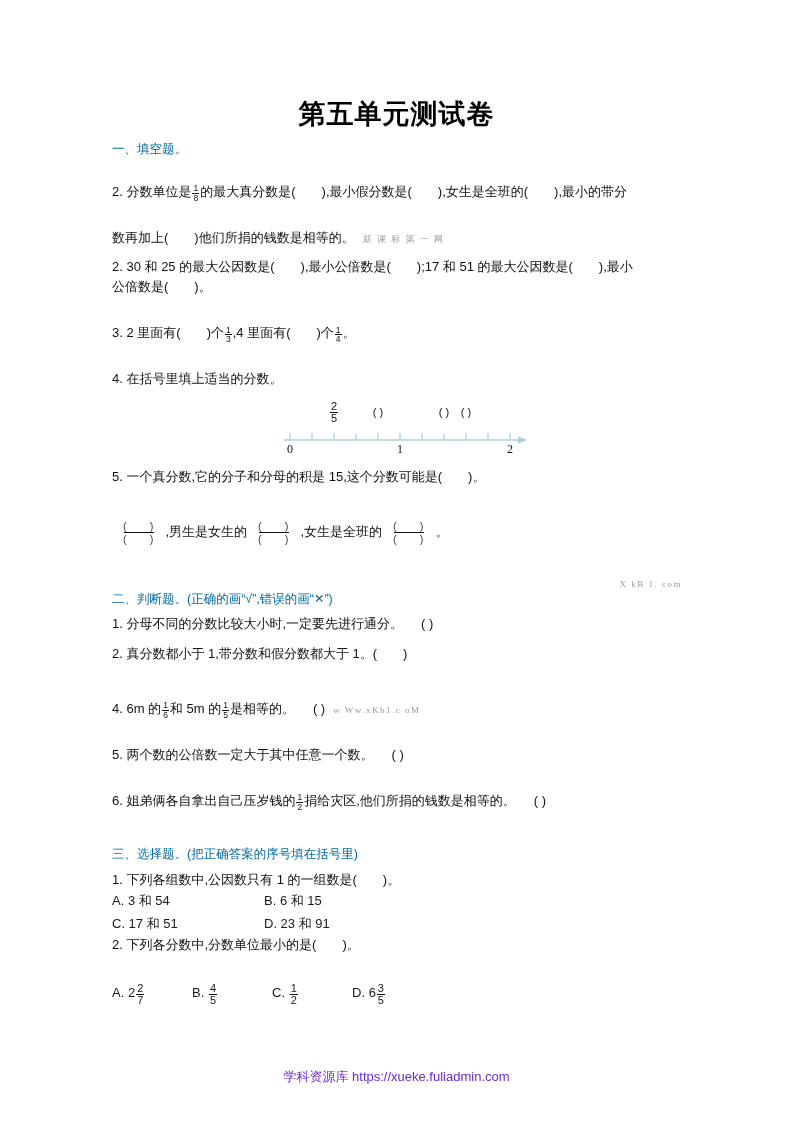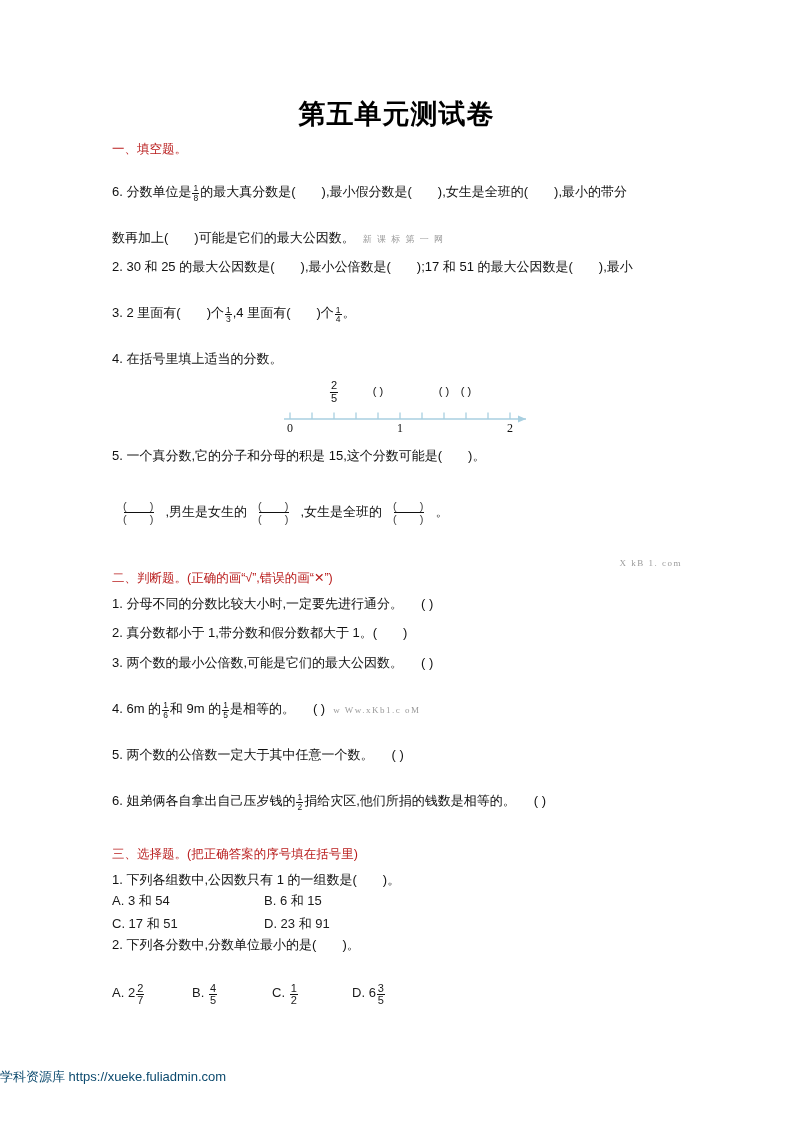--- a/index.html
+++ b/index.html
@@ -34,21 +34,21 @@
     color: #000;
   }
   .content {
     position: absolute;
     left: 112px;
     top: 140px;
     width: 570px;
   }
   .sec-head {
     font-size: 12.5px;
-    color: #b91c1c;
+    color: #0369a1;
     margin: 0 0 6px 0;
     line-height: 1.5;
   }
   .q {
     font-size: 13px;
     line-height: 1.55;
     color: #111;
     margin: 0;
     position: relative;
   }
@@ -166,60 +166,63 @@
     width: 152px;
     font-family: Liberation Sans, sans-serif;
   }
   .opt-narrow { width: 80px; }
 
   .footer {
     position: absolute;
     left: 0;
     top: 1068px;
     width: 793px;
-    text-align: left;
+    text-align: center;
     font-size: 13px;
-    color: #0c4a6e;
+    color: #6d28d9;
   }
   .tf-mark { white-space: nowrap; }
   .spacer-paren { display:inline-block; width: 26px; }
   .spacer-paren-sm { display:inline-block; width: 18px; }
 </style>
 </head>
 <body>
 
 <div class="page">
 
   <div class="title">第五单元测试卷</div>
 
   <div class="content">
 
     <div class="sec-head">一、填空题。</div>
 
     <div class="gap-md"></div>
 
     <div class="q">
-      <span>6. 分数单位是</span><span class="frac">
+      <span>2. 分数单位是</span><span class="frac">
           <span class="num">1</span>
           <span class="den">8</span>
         </span><span>的最大真分数是(</span><span class="spacer-paren"></span><span>),最小假分数是(</span><span class="spacer-paren"></span><span>),女生是全班的(</span><span class="spacer-paren"></span><span>),最小的带分</span>
     </div>
 
     <div class="gap-lg"></div>
 
     <div class="q">
-      <span>数再加上(</span><span class="spacer-paren"></span><span>)可能是它们的最大公因数。</span><span class="wm wm-inline">新 课 标 第 一 网</span>
+      <span>数再加上(</span><span class="spacer-paren"></span><span>)他们所捐的钱数是相等的。</span><span class="wm wm-inline">新 课 标 第 一 网</span>
     </div>
 
     <div class="gap-sm"></div>
 
     <div class="q">
       <span>2. 30 和 25 的最大公因数是(</span><span class="spacer-paren"></span><span>),最小公倍数是(</span><span class="spacer-paren"></span><span>);17 和 51 的最大公因数是(</span><span class="spacer-paren"></span><span>),最小</span>
     </div>
 
+    <div class="q">
+      <span>公倍数是(</span><span class="spacer-paren"></span><span>)。</span>
+    </div>
 
     <div class="gap-lg"></div>
 
     <div class="q">
       <span>3. 2 里面有(</span><span class="spacer-paren"></span><span>)个</span><span class="frac">
           <span class="num">1</span>
           <span class="den">3</span>
         </span><span>,4 里面有(</span><span class="spacer-paren"></span><span>)个</span><span class="frac">
           <span class="num">1</span>
           <span class="den">4</span>
@@ -303,31 +306,28 @@
     </div>
 
     <div class="gap-sm"></div>
 
     <div class="q">
       <span>2. 真分数都小于 1,带分数和假分数都大于 1。(</span><span class="spacer-paren"></span><span>)</span>
     </div>
 
     <div class="gap-sm"></div>
 
-    <div class="q">
-      <span>3. 两个数的最小公倍数,可能是它们的最大公因数。</span><span class="spacer-paren-sm"></span><span class="tf-mark">(        )</span>
-    </div>
 
     <div class="gap-lg"></div>
 
     <div class="q">
       <span>4. 6m 的</span><span class="frac">
           <span class="num">1</span>
           <span class="den">6</span>
-        </span><span>和 9m 的</span><span class="frac">
+        </span><span>和 5m 的</span><span class="frac">
           <span class="num">1</span>
           <span class="den">5</span>
         </span><span>是相等的。</span><span class="spacer-paren-sm"></span><span class="tf-mark">(        )</span><span class="wm wm-inline">w    Ww.xKb1.c  oM</span>
     </div>
 
     <div class="gap-lg"></div>
 
     <div class="q">
       <span>5. 两个数的公倍数一定大于其中任意一个数。</span><span class="spacer-paren-sm"></span><span class="tf-mark">(        )</span>
     </div>

